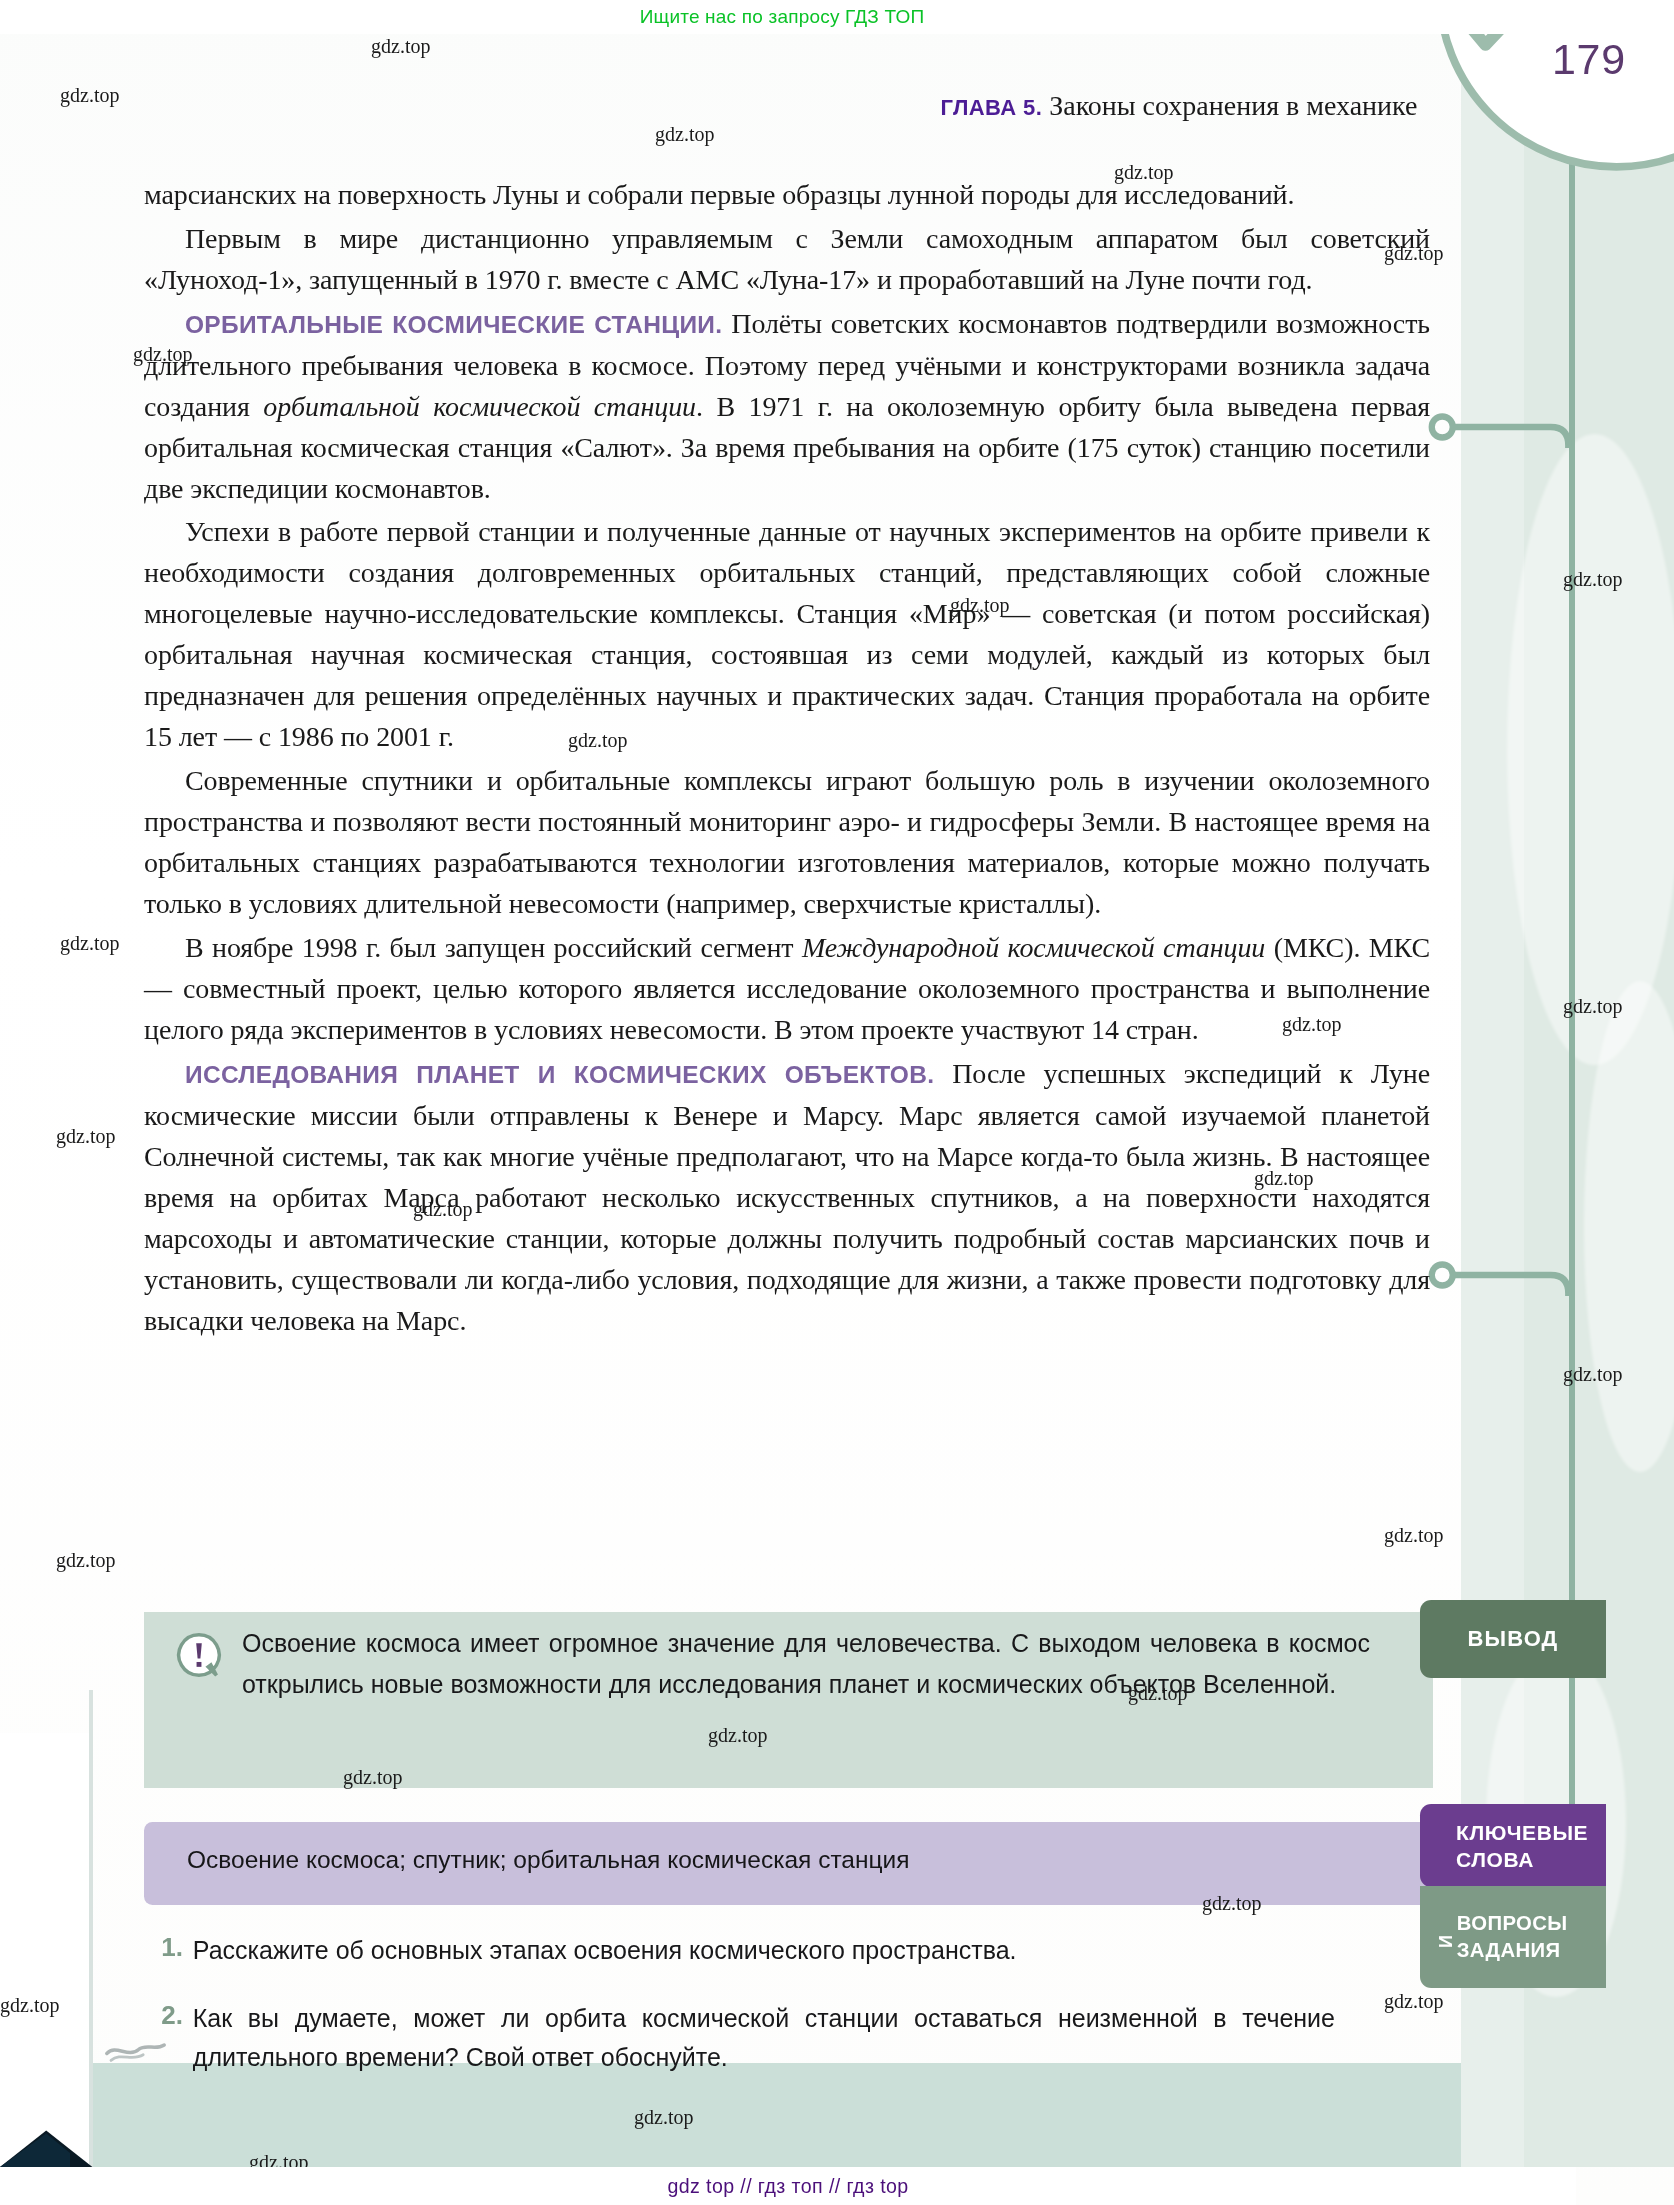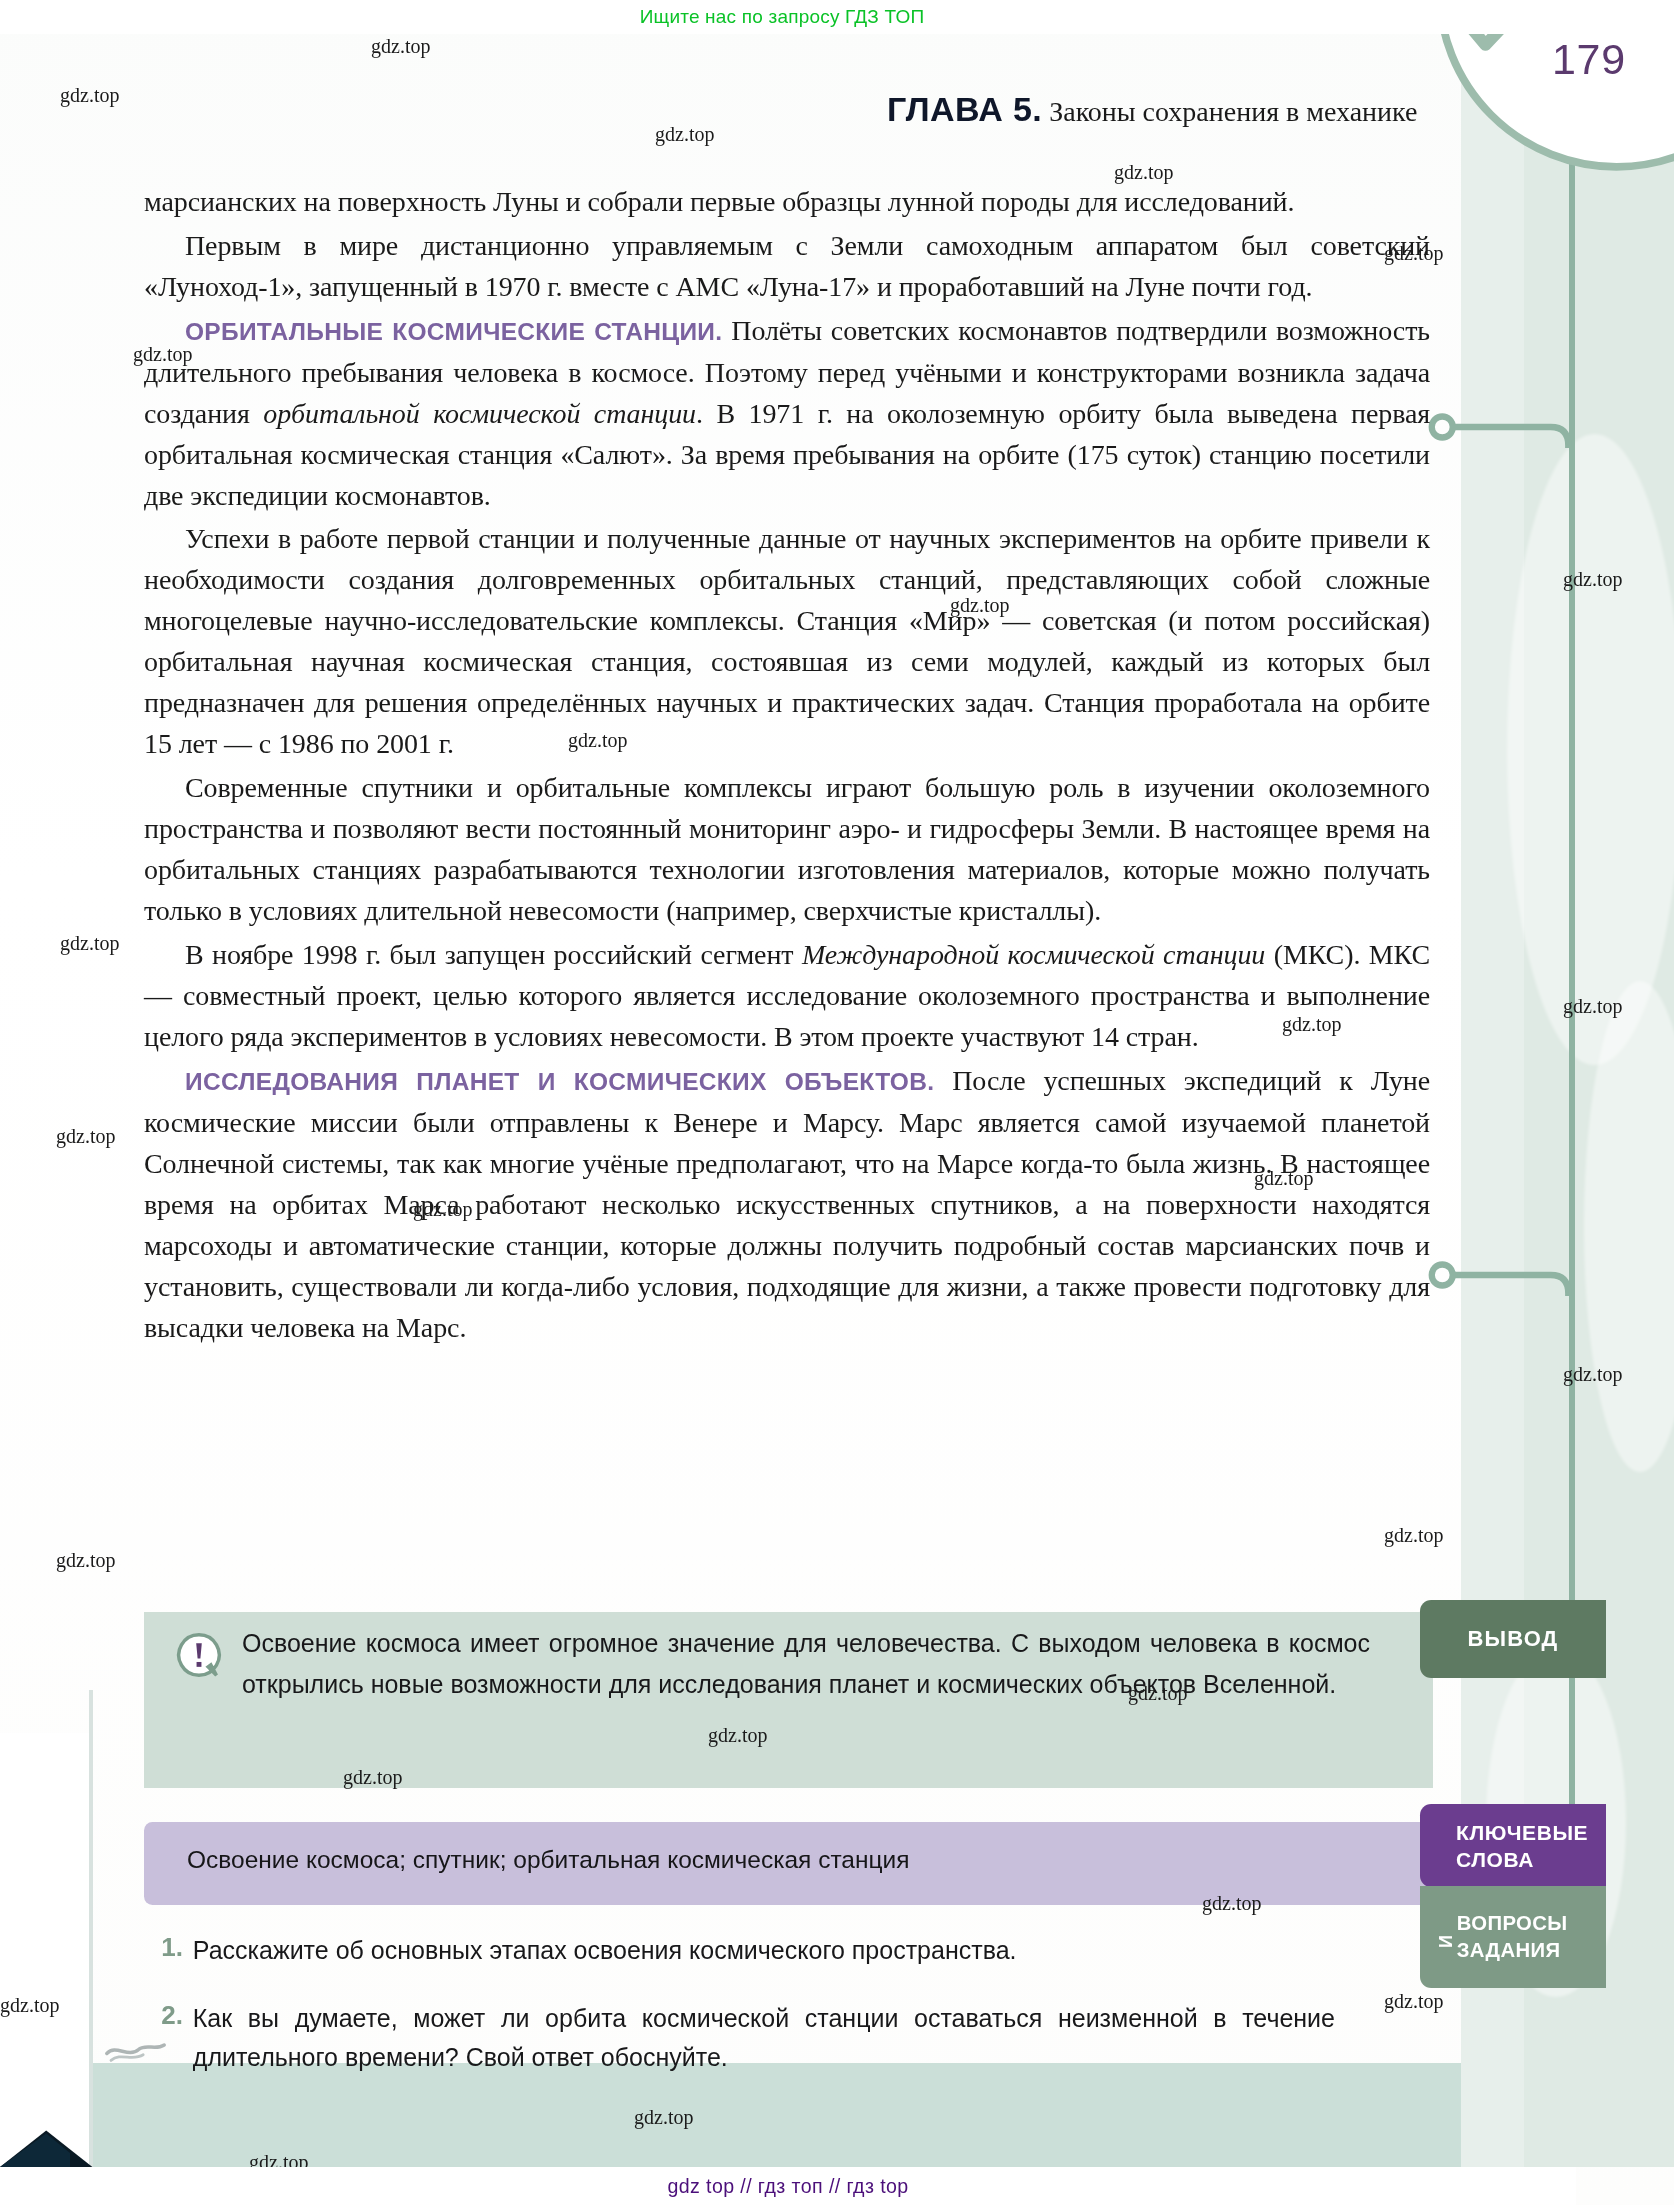--- a/index.html
+++ b/index.html
@@ -126,22 +126,22 @@
   .chapter-line {
     text-align: right;
     padding-right: 12.6px;
     margin-bottom: 52px;
     font-size: 28px;
     color: #1d1d1d;
   }
   .chapter-label {
     font-family: "Liberation Sans", sans-serif;
     font-weight: bold;
-    color: #0f172a;
-    font-size: 34px;
+    color: #4c1d95;
+    font-size: 22px;
     letter-spacing: 0.4px;
   }
   .chapter-title {
     font-family: "Liberation Serif", serif;
     font-size: 28px;
     color: #1a1a1a;
   }
 
   p.body {
     margin: 0 0 2.8px 0;

